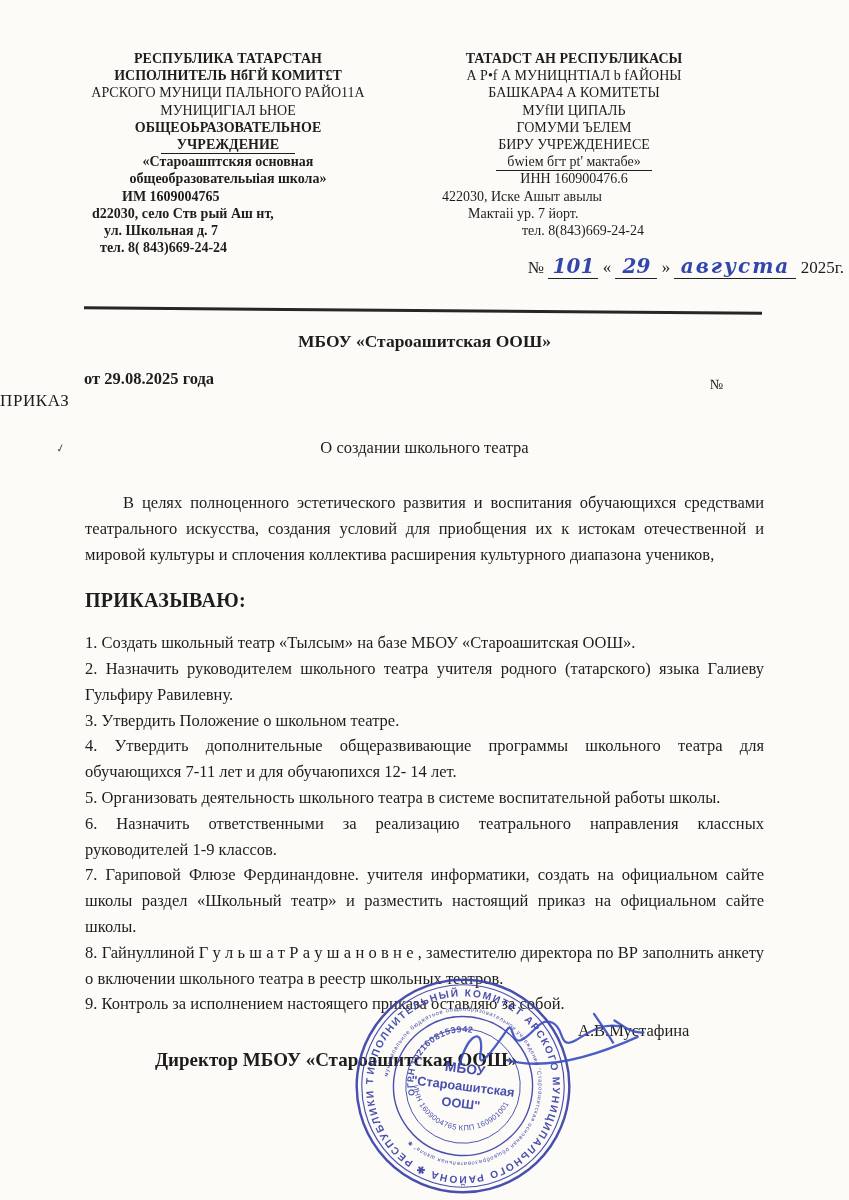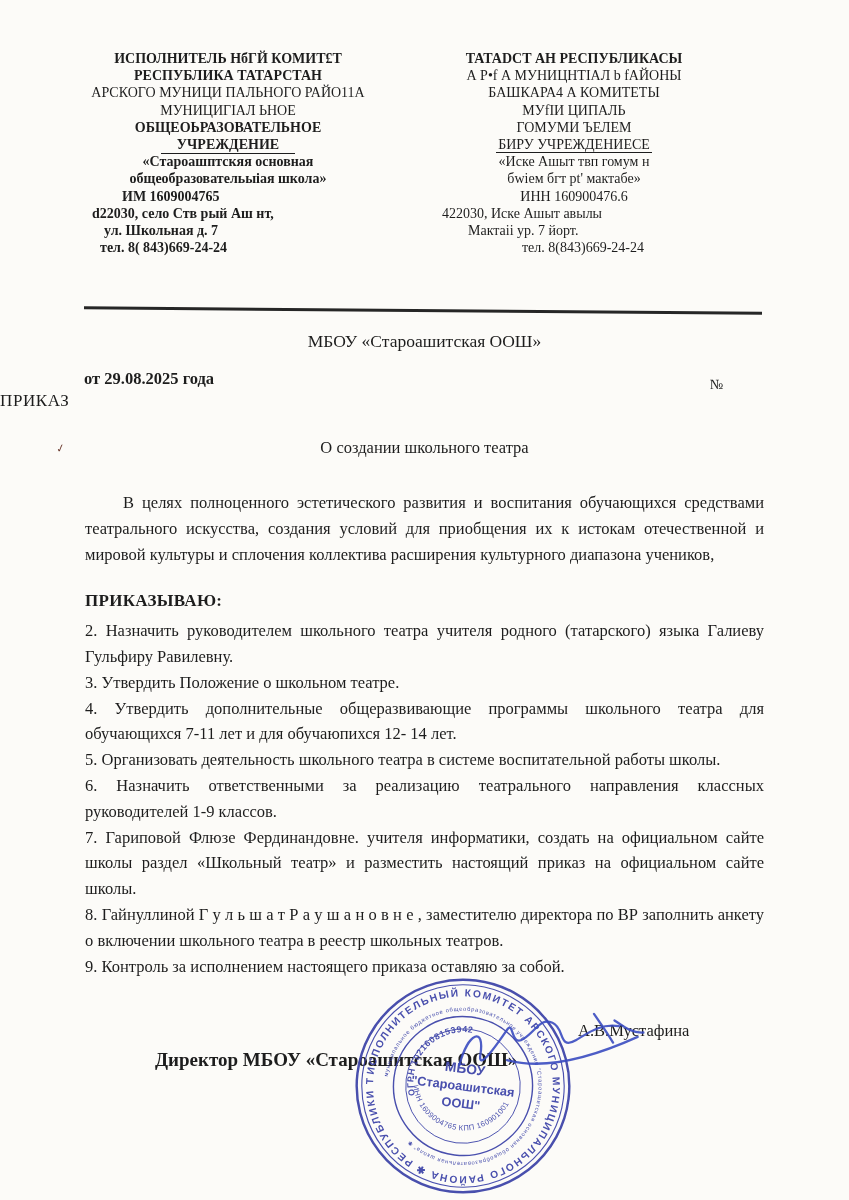--- a/index.html
+++ b/index.html
@@ -5,93 +5,102 @@
   html,body{margin:0;padding:0;background:#9a9a9a;}
   .page{position:relative;width:849px;height:1200px;margin:0 auto;background:#fcfbf8;
         font-family:"Liberation Serif","DejaVu Serif",serif;color:#1d1d1d;overflow:hidden;}
   
   .hdr{position:absolute;top:50px;width:336px;text-align:center;font-size:14px;line-height:17.2px;font-weight:bold;}
   .hdr-left{left:60px;}
   .hdr-right{left:406px;}
   .hdr .r{font-weight:normal;}
   .hdr .al{text-align:left;}
   .hdr .u span{border-bottom:1.7px solid #1d1d1d;padding:0 16px 1px;}
-  .hdr .u-tight span{border-bottom:1.7px solid #1d1d1d;padding:0 2px 0;}
+  .hdr .u-tight span{border-bottom:1.7px solid #1d1d1d;padding:0 2px 18px;}
   
   .ref{position:absolute;top:256px;left:528px;font-size:17px;white-space:nowrap;}
   .blank{display:inline-block;border-bottom:1.6px solid #222;text-align:center;line-height:20px;}
   .hw{font-family:"DejaVu Serif",serif;font-style:italic;font-weight:bold;color:#3346ad;font-size:20px;}
   .hw-month{letter-spacing:2px;}
   .rule{position:absolute;left:84px;top:309px;width:678px;height:3.2px;background:#262626;transform:rotate(0.45deg);}
-  .org-title{position:absolute;top:331px;left:0;width:100%;text-align:center;font-weight:normal;font-size:17.5px;}
+  .org-title{position:absolute;top:331px;left:0;width:100%;text-align:center;font-weight:bold;font-size:17.5px;}
   .date-line{position:absolute;top:369px;left:84px;font-weight:bold;font-size:16.5px;}
   .no2{position:absolute;top:377px;left:710px;font-size:14px;}
   .doc-type{position:absolute;top:391px;left:0;width:100%;text-align:left;font-size:17px;letter-spacing:.6px;}
   .subject{position:absolute;top:438px;left:0;width:100%;text-align:center;font-size:16.5px;}
   
   .body{position:absolute;left:85px;top:490px;width:679px;font-size:16.5px;line-height:25.8px;text-align:justify;}
   .intro{text-indent:38px;margin:0;}
-  .resolve{font-weight:bold;font-size:17px;margin:21px 0 4px;letter-spacing:.3px;text-align:left;}
+  .resolve{font-weight:bold;font-size:20px;margin:21px 0 16px;letter-spacing:.3px;text-align:left;}
   .item{margin:0;}
   
   .sig-role{position:absolute;left:155px;top:1049px;font-size:19px;font-weight:bold;}
   .sig-name{position:absolute;left:578px;top:1021px;font-size:16.5px;}
   
   .stamp{position:absolute;left:348px;top:971px;width:230px;height:230px;transform:rotate(7deg);opacity:.93;}
   .pen-sign{position:absolute;left:448px;top:997px;width:205px;height:95px;transform:rotate(-4deg);}
   .check-mark{position:absolute;left:56px;top:442px;font-size:11px;color:#6d3c31;transform:rotate(-14deg);
               font-family:"DejaVu Sans",sans-serif;}
 </style>
 </head>
 <body>
 
 <div class="page">
 
   <div class="hdr hdr-left">
+    <div>РЕСПУБЛИКА  ТАТАРСТАН</div>
     <div>ИСПОЛНИТЕЛЬ НбГЙ  КОМИТ£Т</div>
-    <div>РЕСПУБЛИКА  ТАТАРСТАН</div>
     <div class="r">АРСКОГО  МУНИЦИ ПАЛЬНОГО   РАЙО11А</div>
     <div class="r">МУНИЦИГIАЛ ЬНОЕ</div>
     <div>ОБЩЕОЬРАЗОВАТЕЛЬНОЕ</div>
     <div class="u"><span>УЧРЕЖДЕНИЕ</span></div>
     <div>«Староашптскяя  основная</div>
     <div>общеобразовательыiая  школа»</div>
     <div class="al" style="margin-left:62px">ИМ   1609004765</div>
     <div class="al" style="margin-left:32px">d22030, село Ств рый Аш нт,</div>
     <div class="al" style="margin-left:44px">ул. Школьная  д. 7</div>
     <div class="al" style="margin-left:40px">тел.  8( 843)669-24-24</div>
   </div>
 
   <div class="hdr hdr-right">
     <div>ТАТАDСТ АН  РЕСПУБЛИКАСЫ</div>
     <div class="r">А Р•f А  МУНИЦНТIАЛ b  fАЙОНЫ</div>
     <div class="r">БАШКАРА4 А  КОМИТЕТЫ</div>
     <div class="r">МУfIИ ЦИПАЛЬ</div>
     <div class="r">ГОМУМИ  ЪЕЛЕМ</div>
     <div class="r u-tight"><span>БИРУ  УЧРЕЖДЕНИЕСЕ</span></div>
-    <div class="r">«Иске  Ашыт  твп гомум н</div>
     <div class="r">бwiем  бгт pt'  мактабе»</div>
     <div class="r">ИНН   160900476.6</div>
     <div class="r al" style="margin-left:36px">422030, Иске  Ашыт авылы</div>
     <div class="r al" style="margin-left:62px">Мактаii  ур. 7 йорт.</div>
     <div class="r al" style="margin-left:116px">тел.  8(843)669-24-24</div>
   </div>
 
+  <div class="ref">
+    <span>№</span>
+    <span class="blank" style="width:50px"><span class="hw">101</span></span>
+    <span>«</span>
+    <span class="blank" style="width:42px"><span class="hw">29</span></span>
+    <span>»</span>
+    <span class="blank" style="width:122px"><span class="hw hw-month">августа</span></span>
+    <span>2025г.</span>
+  </div>
 
   <div class="rule"></div>
 
   <div class="org-title">МБОУ «Староашитская ООШ»</div>
   <div class="date-line">от 29.08.2025 года</div>
   <div class="no2">№</div>
   <div class="doc-type">ПРИКАЗ</div>
   <div class="subject">О создании школьного театра</div>
 
   <div class="body">
     <p class="intro">В целях полноценного эстетического развития и воспитания обучающихся средствами театрального искусства, создания условий для приобщения их к истокам отечественной и мировой культуры и сплочения коллектива расширения культурного диапазона учеников,</p>
     <p class="resolve">ПРИКАЗЫВАЮ:</p>
+    <p class="item">1. Создать школьный театр «Тылсым» на базе МБОУ «Староашитская ООШ».</p>
     <p class="item">2. Назначить руководителем школьного театра учителя родного (татарского) языка Галиеву Гульфиру Равилевну.</p>
     <p class="item">3. Утвердить Положение о школьном театре.</p>
     <p class="item">4. Утвердить дополнительные общеразвивающие программы школьного театра для обучающихся 7-11 лет и для обучаюпихся 12- 14 лет.</p>
     <p class="item">5. Организовать деятельность школьного театра в системе воспитательной работы школы.</p>
     <p class="item">6. Назначить ответственными за реализацию театрального направления классных руководителей 1-9 классов.</p>
     <p class="item">7. Гариповой Флюзе Фердинандовне. учителя информатики, создать на официальном сайте школы раздел «Школьный театр» и разместить настоящий приказ на официальном сайте школы.</p>
     <p class="item">8. Гайнуллиной Г у л ь ш а т  Р а у ш а н о в н е ,  заместителю директора по ВР заполнить анкету  о включении школьного театра в реестр школьных театров.</p>
     <p class="item">9. Контроль за исполнением настоящего приказа оставляю за собой.</p>
   </div>
 

